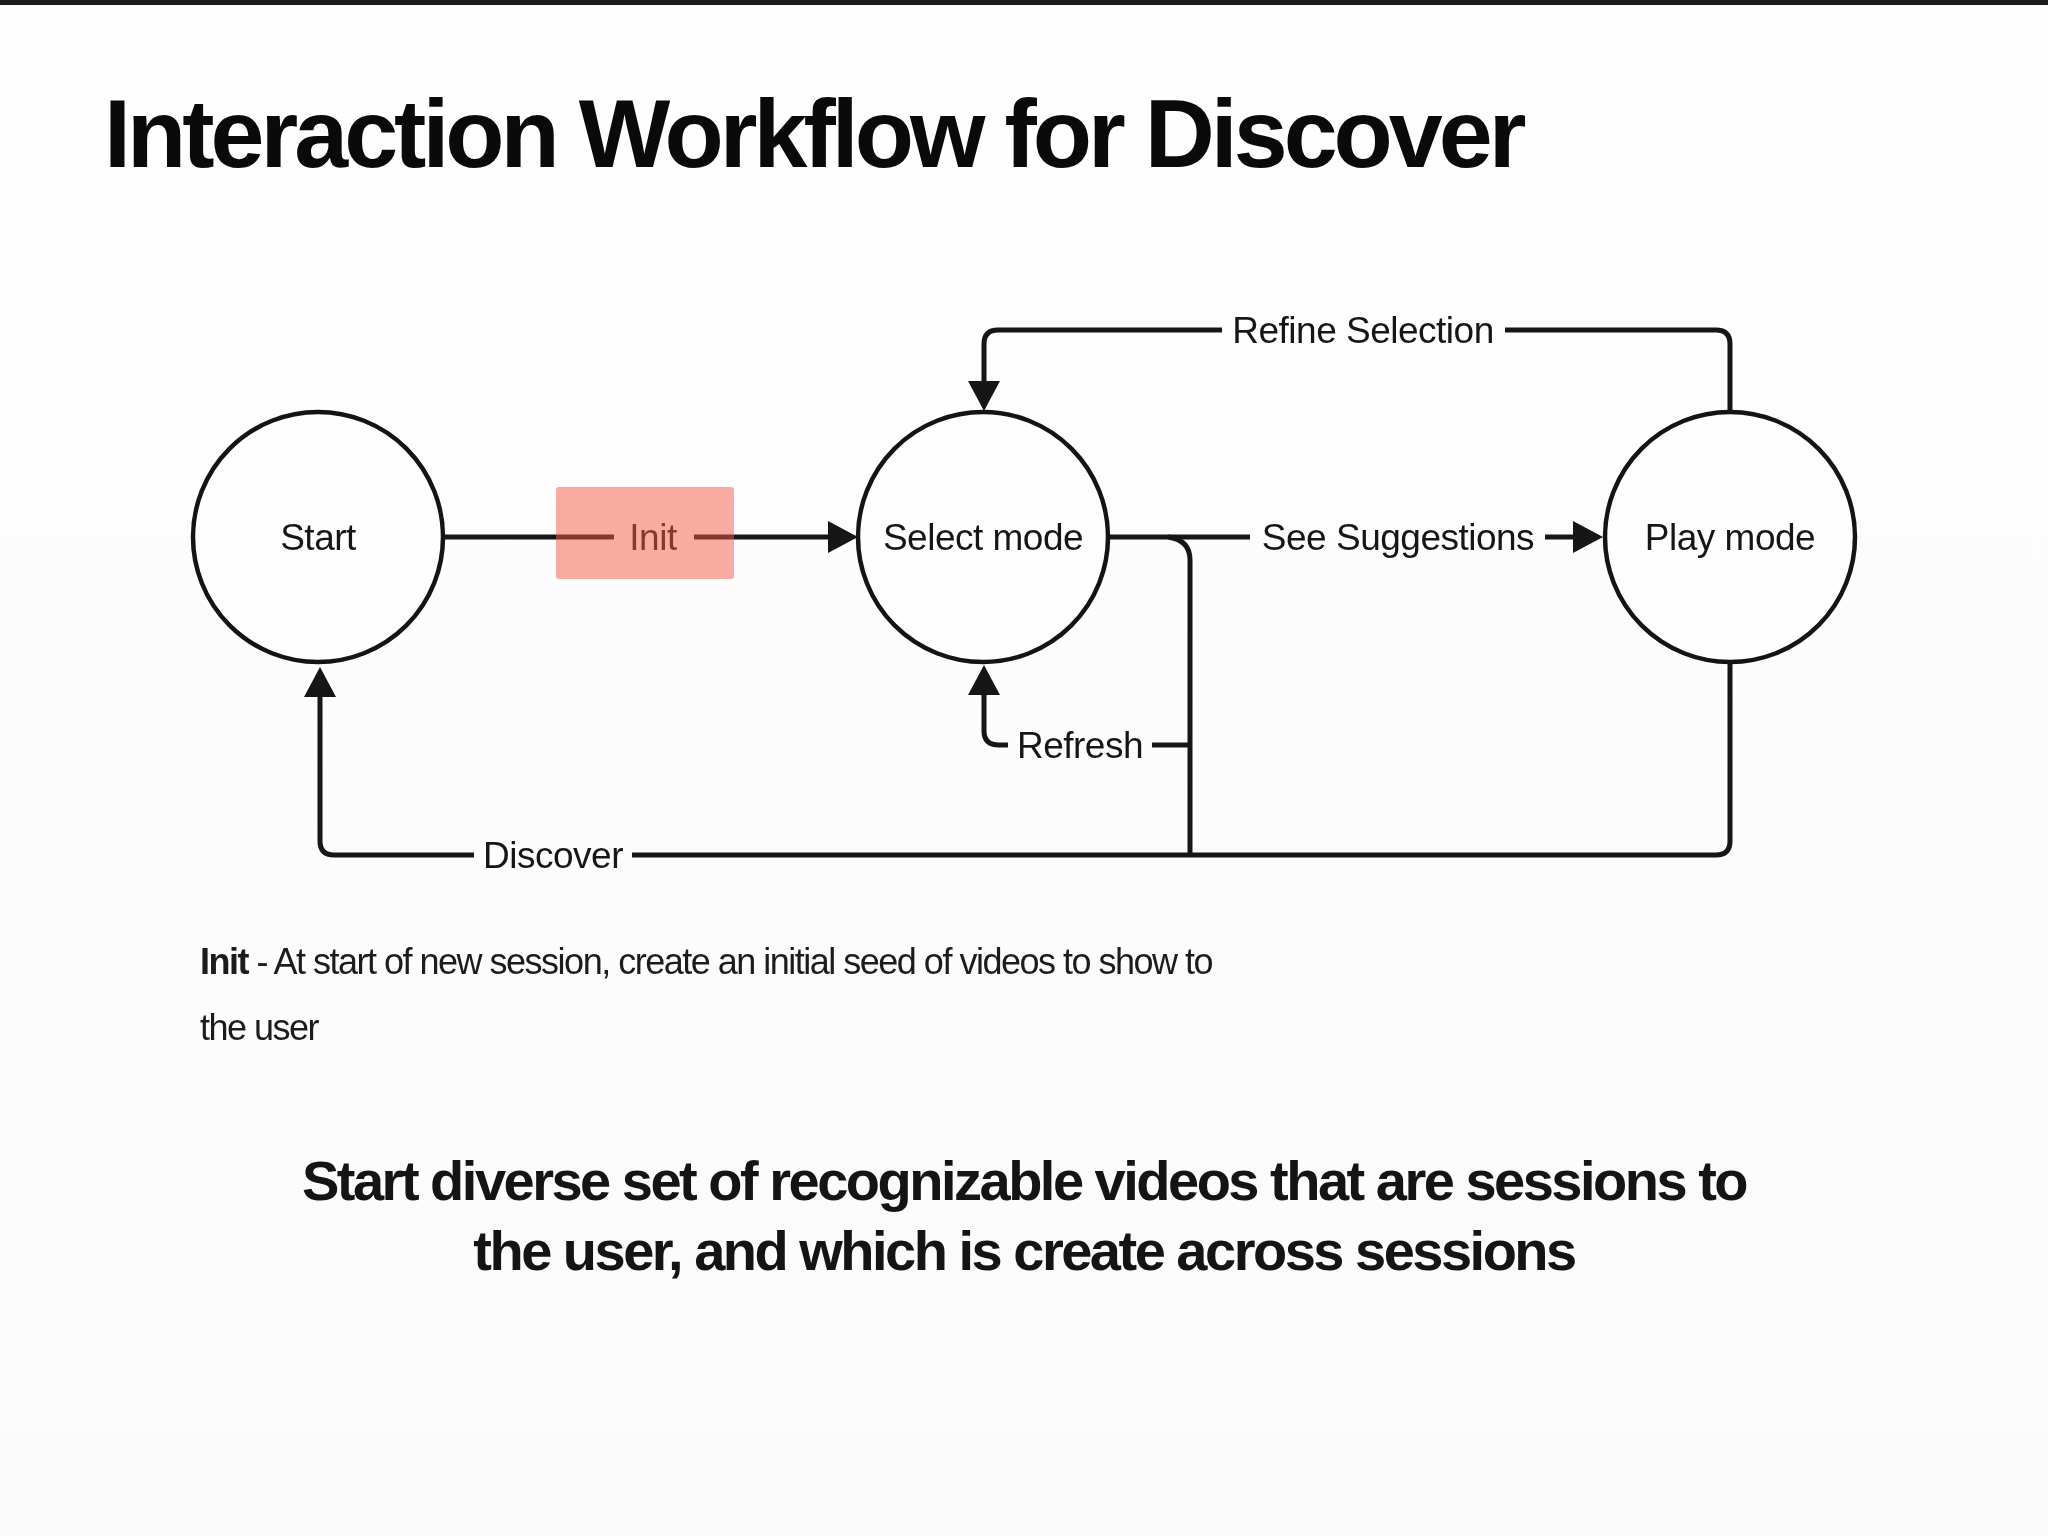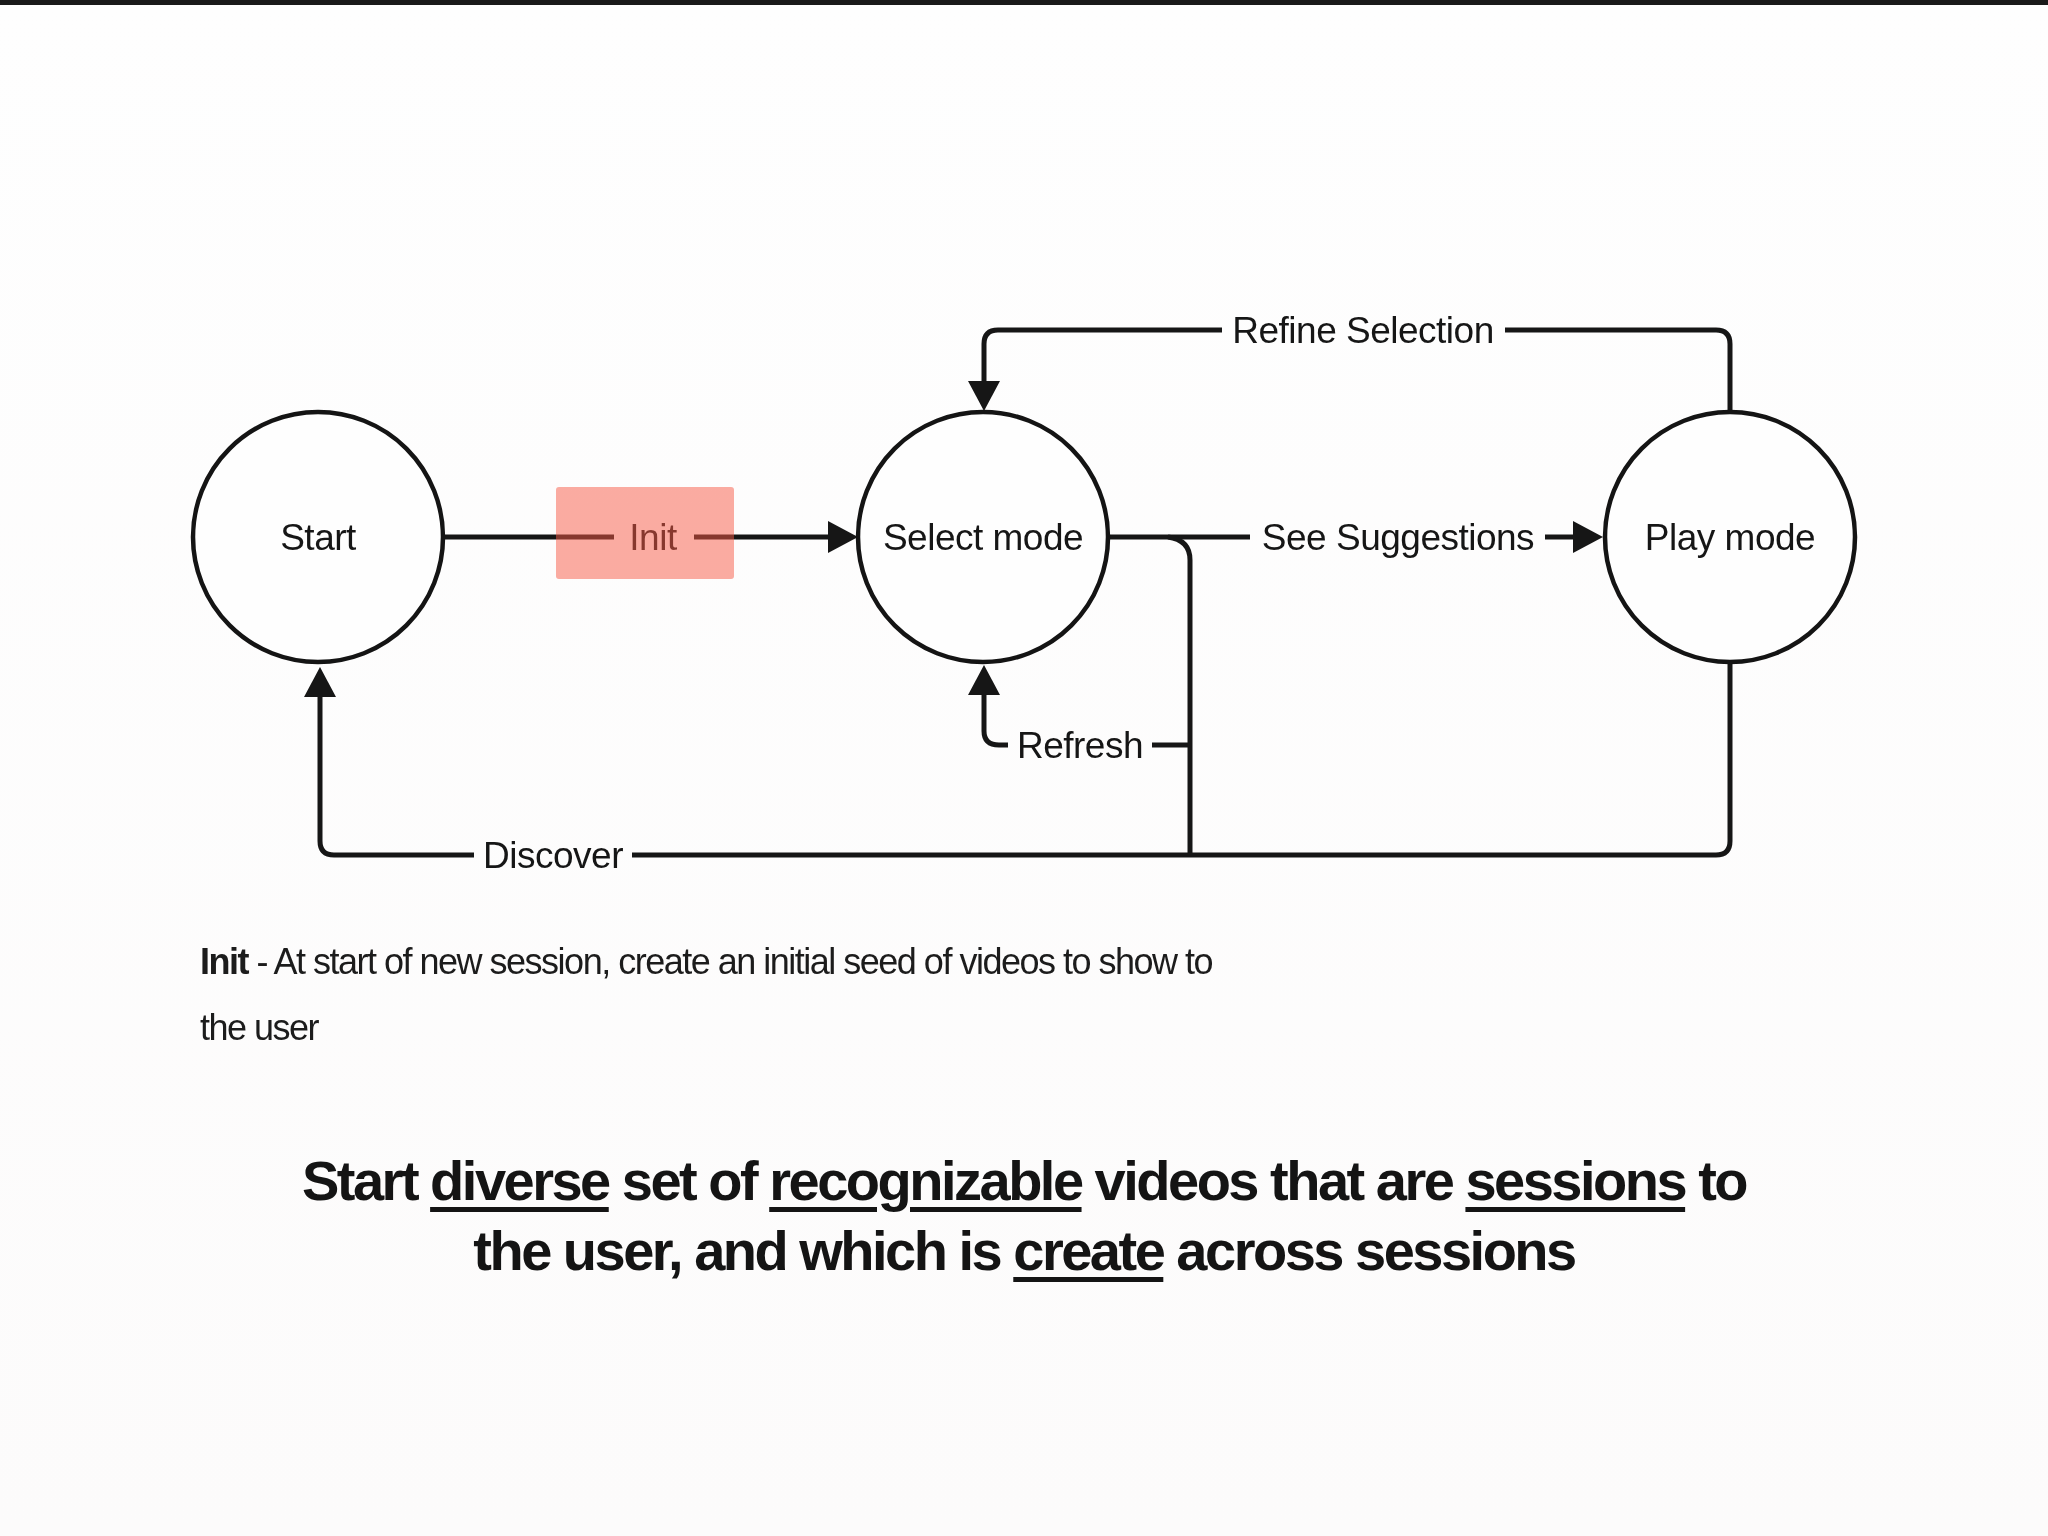--- a/index.html
+++ b/index.html
@@ -24,32 +24,32 @@
     position:absolute;left:200px;top:893px;width:1760px;
     font-size:36px;letter-spacing:-1.5px;line-height:66px;color:#1c1c1c;
   }
   .note .b{font-weight:bold;}
   .statement{
     position:absolute;left:0;top:1090px;width:2048px;
     text-align:center;font-size:56px;font-weight:bold;
     letter-spacing:-2.5px;line-height:70px;color:#141414;
   }
   .statement .u{
-    text-decoration:underline;
     text-decoration-thickness:5px;
     text-underline-offset:7px;
   }
 </style>
 </head>
 <body>
 
 <div id="canvas">
 
   <div class="topbar"></div>
 
+  <div class="title">Interaction Workflow for Discover</div>
 
   <svg class="diagram" width="2048" height="1536" viewBox="0 0 2048 1536">
 
     <g stroke="#161616" stroke-width="5" fill="none">
 
       <path d="M 443 537 H 614 M 694 537 H 830"></path>
 
       <path d="M 1730 412 V 344 Q 1730 330 1716 330 H 1505 M 1222 330 H 998 Q 984 330 984 344 V 383"></path>
 
       <path d="M 1108 537 H 1250 M 1545 537 H 1575"></path>

